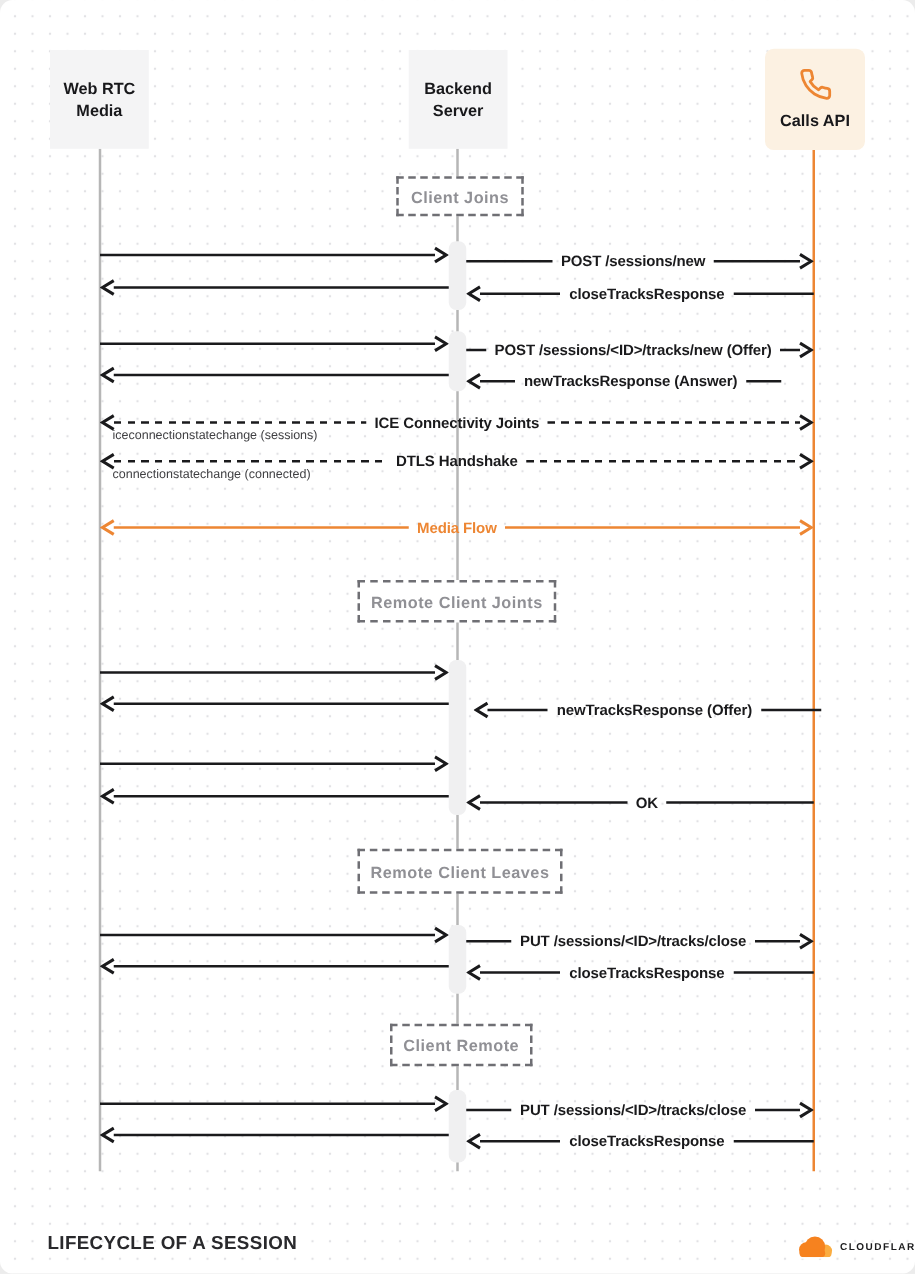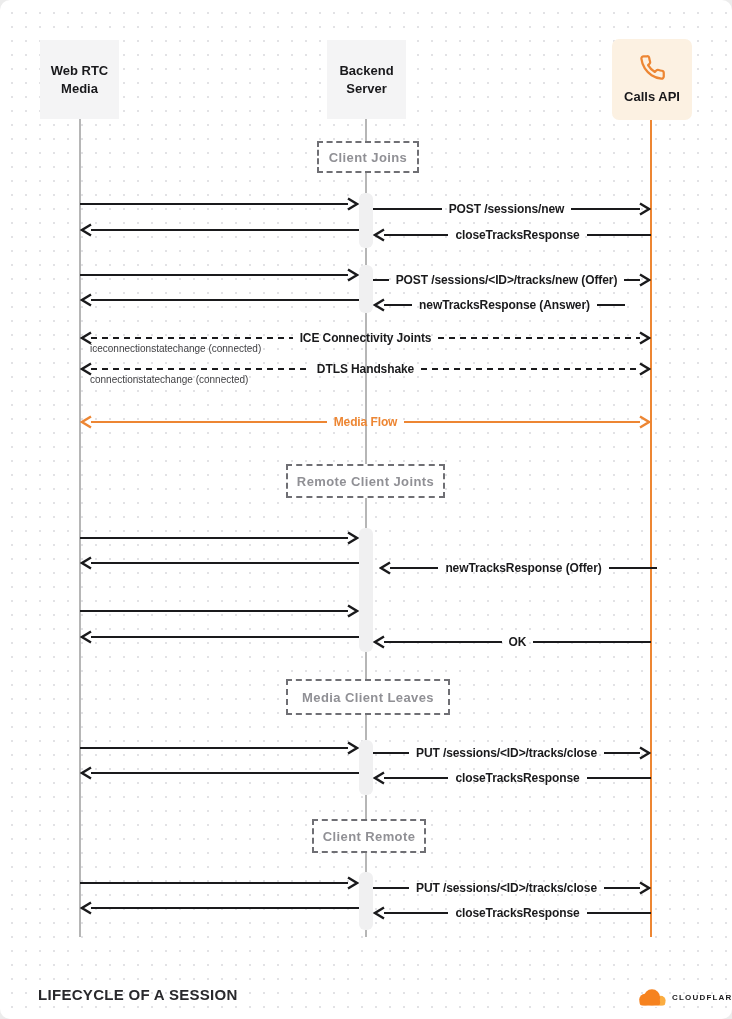--- a/index.html
+++ b/index.html
@@ -73,21 +73,21 @@
     <span>Calls API</span>
   </div>
 
   <div class="phase" style="left:317px;top:141px;width:98px;height:28px">
     <span>Client Joins</span>
   </div>
   <div class="phase" style="left:286px;top:464px;width:155px;height:30px">
     <span>Remote Client Joints</span>
   </div>
   <div class="phase" style="left:286px;top:679px;width:160px;height:32px">
-    <span>Media Client Leaves</span>
+    <span>Remote Client Leaves</span>
   </div>
   <div class="phase" style="left:312px;top:819px;width:110px;height:30px">
     <span>Client Remote</span>
   </div>
 
   <div class="msg" style="left:80px;top:197px;width:279px">
     <span class="line"></span>
     <svg class="chev r" width="13" height="14" viewBox="0 0 13 14">
         <path d="M2 1.5 L11 7 L2 12.5" fill="none" stroke="currentColor" stroke-width="2.4"></path>
       </svg>
@@ -147,21 +147,21 @@
   <div class="msg" style="left:80px;top:331px;width:571px">
     <svg class="chev l" width="13" height="14" viewBox="0 0 13 14">
         <path d="M11 1.5 L2 7 L11 12.5" fill="none" stroke="currentColor" stroke-width="2.4"></path>
       </svg>
     <span class="line dash"></span>
     <span class="mlabel">ICE Connectivity Joints</span>
     <span class="line dash"></span>
     <svg class="chev r" width="13" height="14" viewBox="0 0 13 14">
         <path d="M2 1.5 L11 7 L2 12.5" fill="none" stroke="currentColor" stroke-width="2.4"></path>
       </svg>
-    <span class="sublabel">iceconnectionstatechange (connected)</span>
+    <span class="sublabel">iceconnectionstatechange (sessions)</span>
   </div>
   <div class="msg" style="left:80px;top:362px;width:571px">
     <svg class="chev l" width="13" height="14" viewBox="0 0 13 14">
         <path d="M11 1.5 L2 7 L11 12.5" fill="none" stroke="currentColor" stroke-width="2.4"></path>
       </svg>
     <span class="line dash"></span>
     <span class="mlabel">DTLS Handshake</span>
     <span class="line dash"></span>
     <svg class="chev r" width="13" height="14" viewBox="0 0 13 14">
         <path d="M2 1.5 L11 7 L2 12.5" fill="none" stroke="currentColor" stroke-width="2.4"></path>

